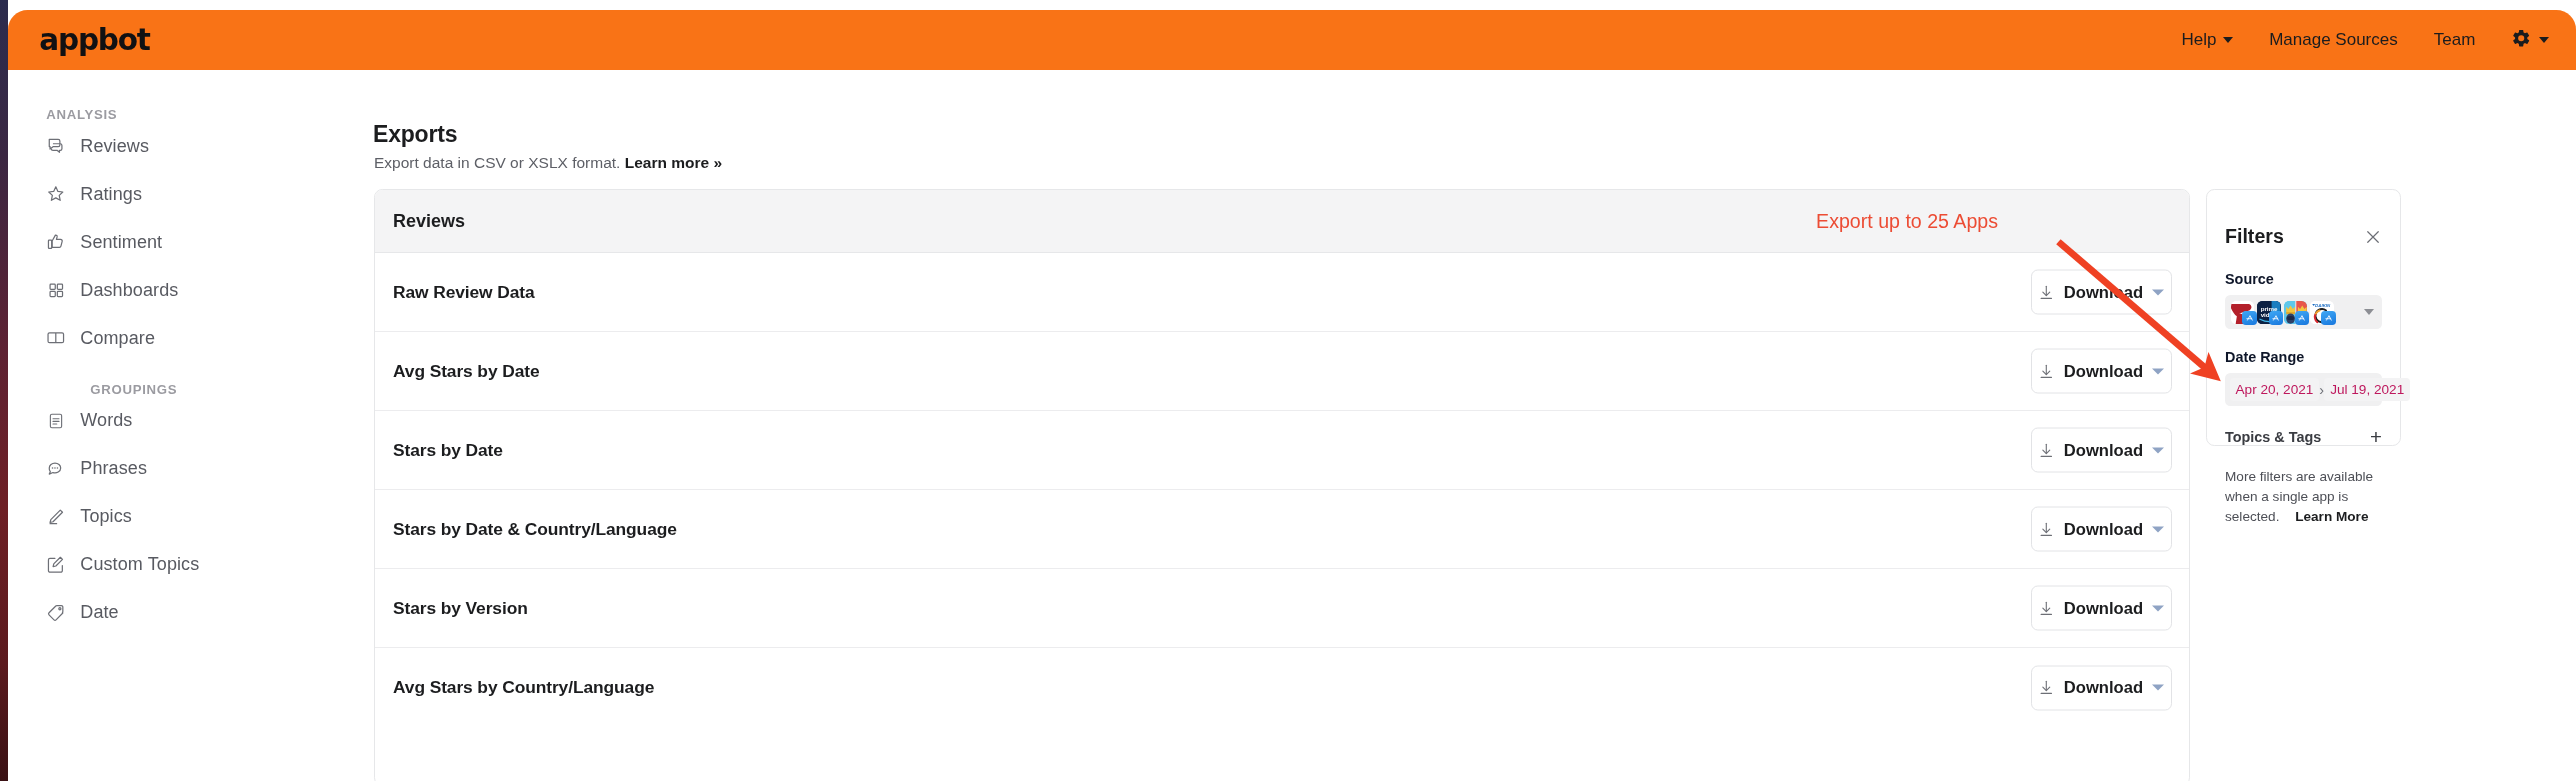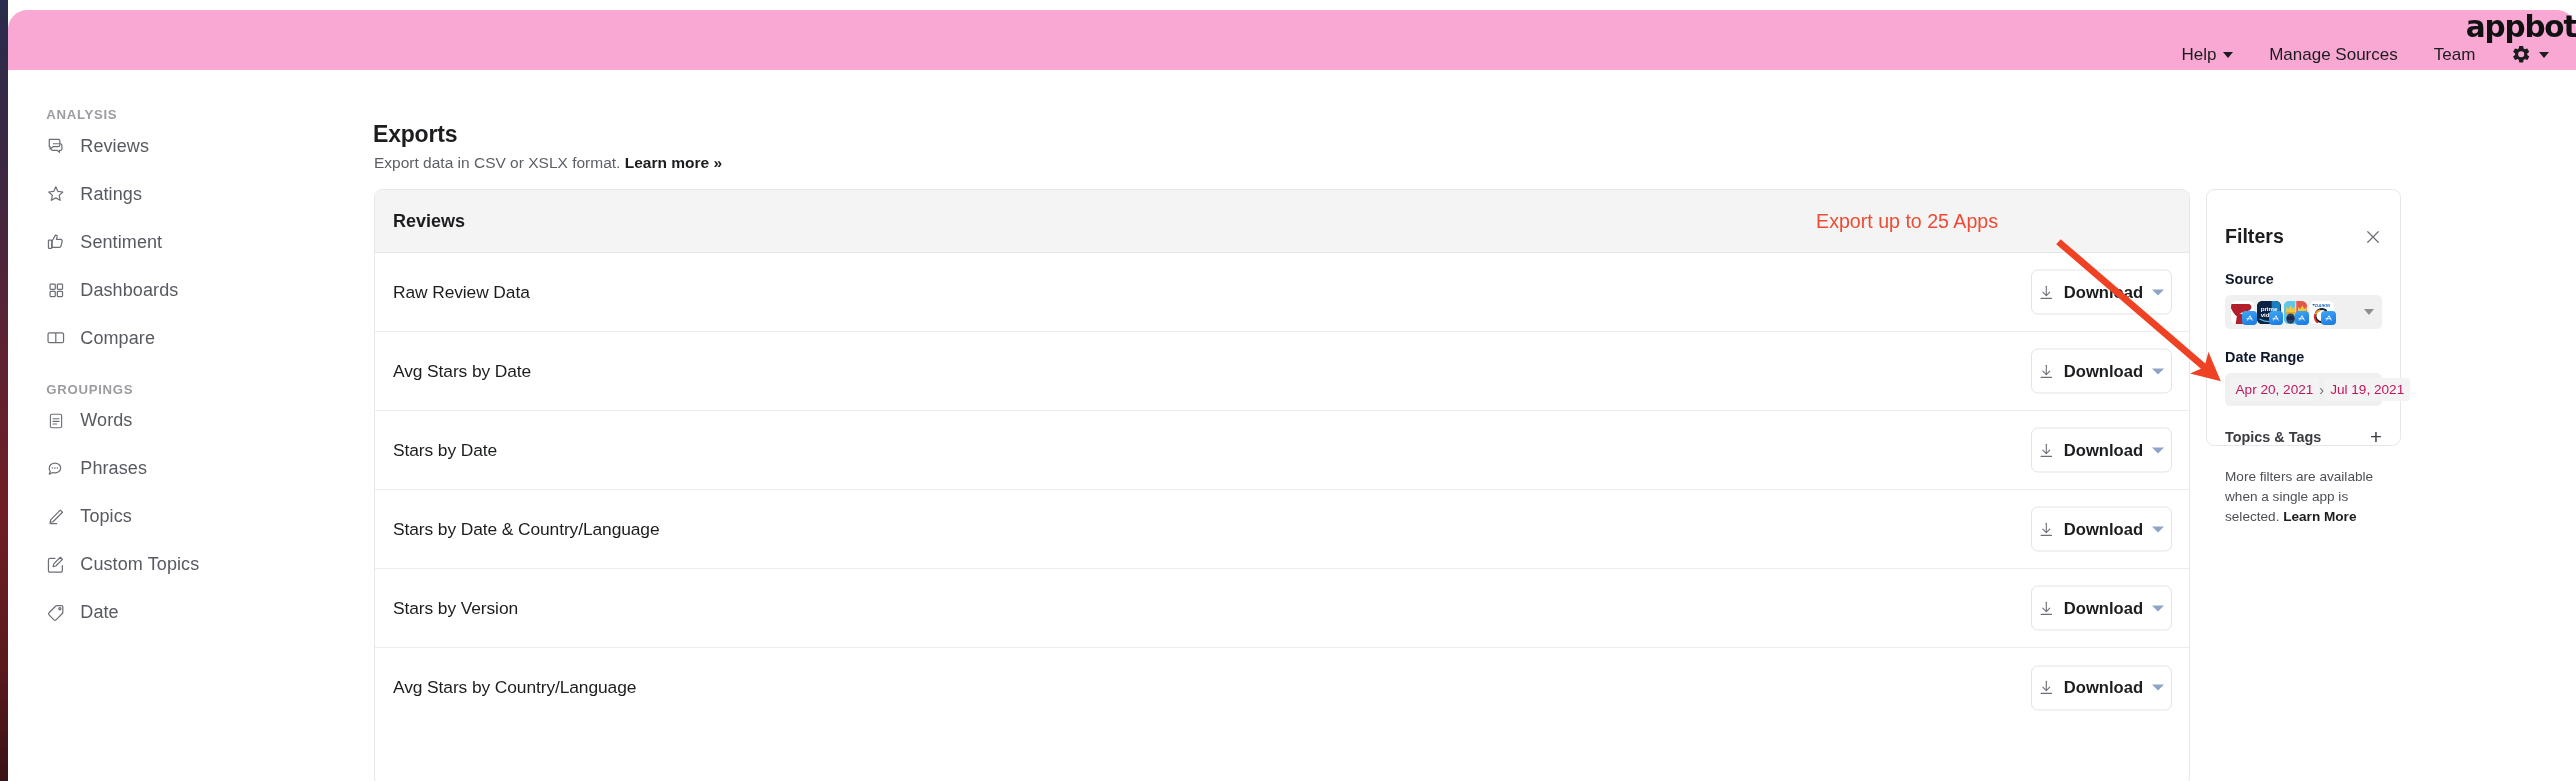--- a/index.html
+++ b/index.html
@@ -15,24 +15,24 @@
     position: absolute; left: 0; top: 0;
     width: 8.3px; height: 781px;
     background: linear-gradient(180deg, #2b2c4e 0%, #3b2742 20%, #5e2233 45%, #6e1f25 65%, #5b1a1e 85%, #3a1114 100%);
     z-index: 40;
   }
 
   
   #topbar {
     position: absolute; left: 8.3px; top: 9.8px;
     width: 2568px; height: 60px;
-    background: #f9a8d4;
+    background: #f97316;
     border-top-left-radius: 19.6px;
     border-top-right-radius: 19.6px;
-    display: flex; align-items: flex-end; flex-direction: column;
+    display: flex; align-items: center;
   }
   #brand {
     margin-left: 31px;
     font-family: "DejaVu Sans", sans-serif;
     font-weight: 700;
     font-size: 29.5px;
     letter-spacing: -1.2px;
     color: #111113;
   }
   #topnav {
@@ -58,21 +58,21 @@
     position: absolute; left: 8.3px; top: 91px;
     width: 294px; height: 690px;
     background: #ffffff;
   }
   .side-group-label {
     font-size: 13.2px; font-weight: 700; letter-spacing: 0.7px;
     color: #9b9ba1; text-transform: uppercase;
     padding-left: 38px;
   }
   #grp-analysis { margin-top: 16px; }
-  #grp-groupings { margin-top: 19.6px; }
+  #grp-groupings { margin-top: 19.6px; margin-left: 44px; }
   .side-item {
     display: flex; align-items: center;
     height: 48px; padding-left: 38px;
     gap: 14.4px; cursor: pointer;
   }
   .side-ico {
     width: 19.6px; height: 19.6px;
     display: flex; align-items: center; justify-content: center;
     flex: 0 0 19.6px;
   }
@@ -124,21 +124,21 @@
   }
   .export-row {
     height: 79px;
     border-bottom: 0.8px solid #ececee;
     display: flex; align-items: center;
     position: relative;
   }
   .export-row:last-child { border-bottom: none; }
   .export-row-label {
     margin-left: 18px;
-    font-size: 17.4px; font-weight: 400; color: #1c1d1f;
+    font-size: 17.4px; font-weight: 700; color: #1c1d1f;
     letter-spacing: -0.1px;
   }
   .dl-btn {
     position: absolute; right: 17.4px; top: 50%;
     transform: translateY(-50%);
     width: 141px; height: 45px;
     border: 0.8px solid #e2e3e6;
     border-radius: 6.8px;
     background: #ffffff;
     display: flex; align-items: center; justify-content: center;
@@ -217,21 +217,21 @@
     margin-top: 20.4px;
     display: flex; align-items: center; justify-content: space-between;
     cursor: pointer;
   }
   #topicstags-label { font-size: 14.4px; font-weight: 700; color: #3a3c42; }
   #topicstags-plus { font-size: 20.4px; color: #3a3c42; line-height: 1; }
   #filters-note {
     margin-top: 19.6px;
     font-size: 13.6px; line-height: 1.5; color: #4d4f56;
   }
-  #filters-note b { font-weight: 700; color: #1c1d1f; }
+  #filters-note b { font-weight: 700; color: #1c1d1f; margin-left: 12px; }
 
   
   #annot-arrow {
     position: absolute; left: 0; top: 0;
     width: 2576px; height: 781px;
     pointer-events: none; z-index: 30;
   }
 </style>
 </head>
 <body>

